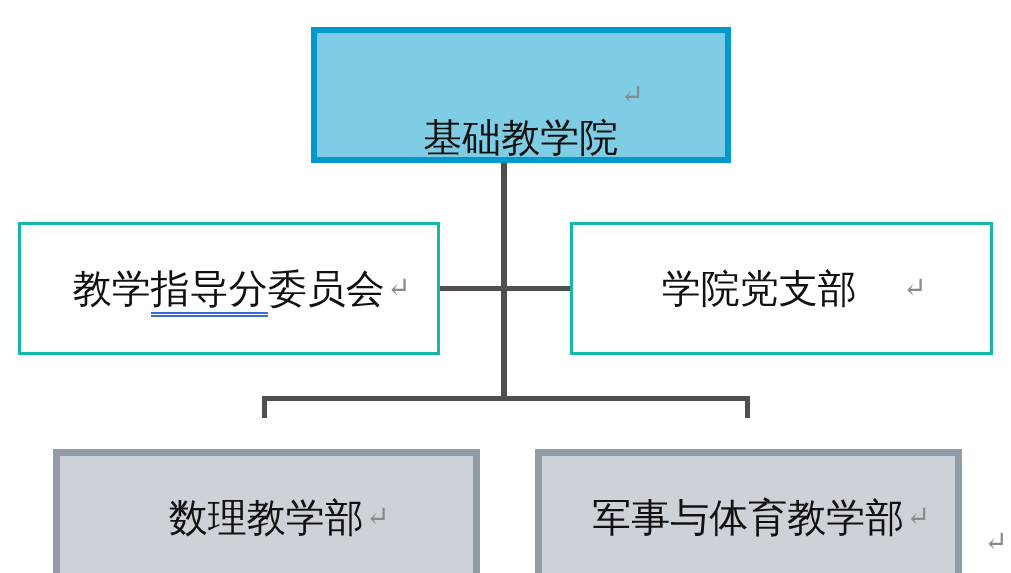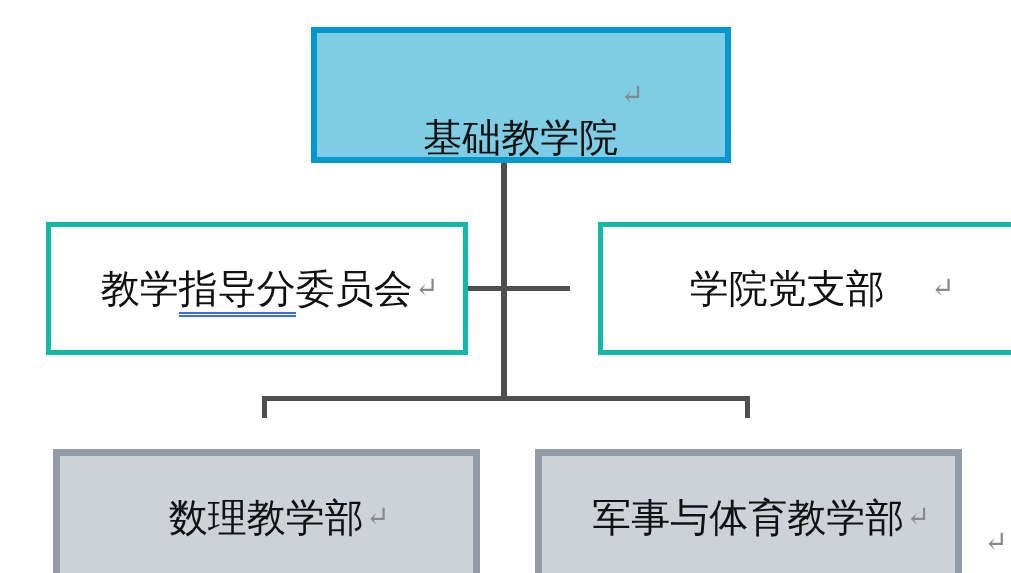--- a/index.html
+++ b/index.html
@@ -40,22 +40,21 @@
     line-height: 1;
   }
   .node-root {
     left: 311px; top: 27px; width: 420px; height: 136px;
     background: #7ECDE4;
     border: 6px solid #0099CE;
     align-items: flex-end;
   }
   .node-level2 {
     background: #FFFFFF;
-    border: 5px solid #14b8a6;
-    margin-left: 28px;
+    border: 3px solid #14b8a6;
   }
   .node-committee { left: 18px;  top: 222px; width: 422px; height: 133px; }
   .node-party     { left: 570px; top: 222px; width: 423px; height: 133px; gap: 44px; }
   .node-level3 {
     background: #CDD1D8;
     border: 7px solid #919CA6;
     margin-top: 32px;
   }
   .node-math      { left: 53px;  top: 417px; width: 427px; height: 136px; }
   .node-military  { left: 535px; top: 417px; width: 427px; height: 136px; }

